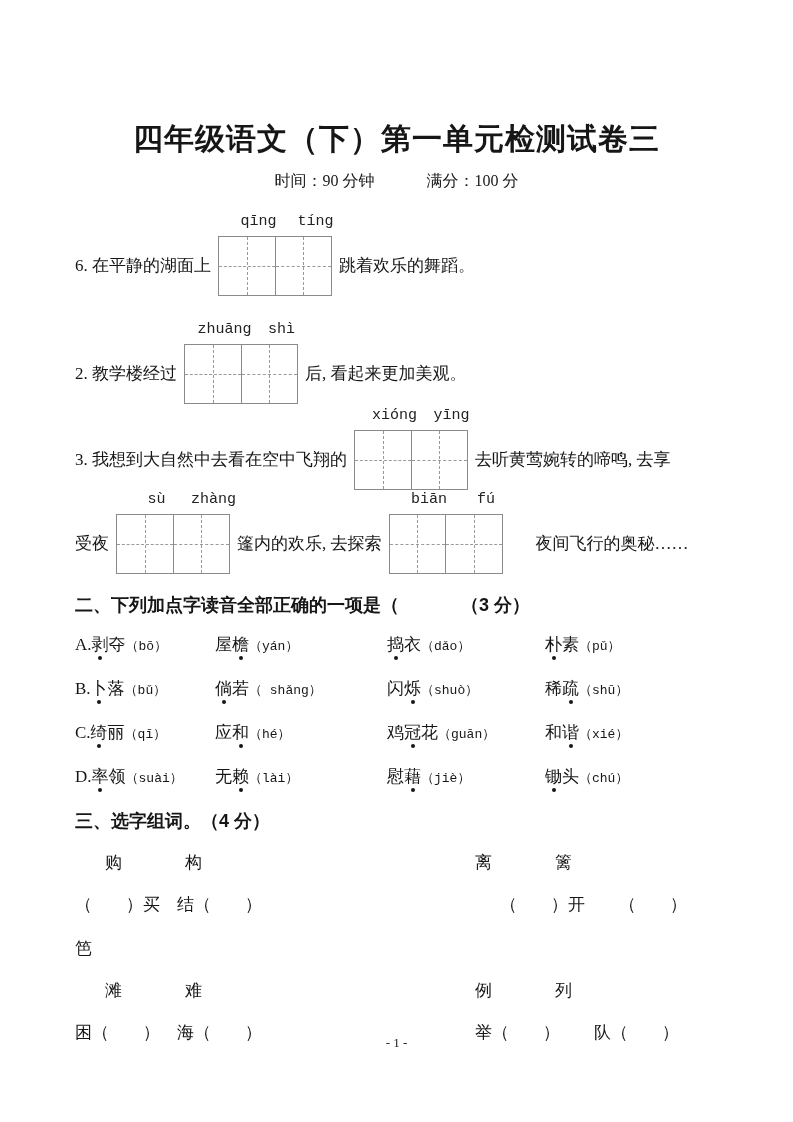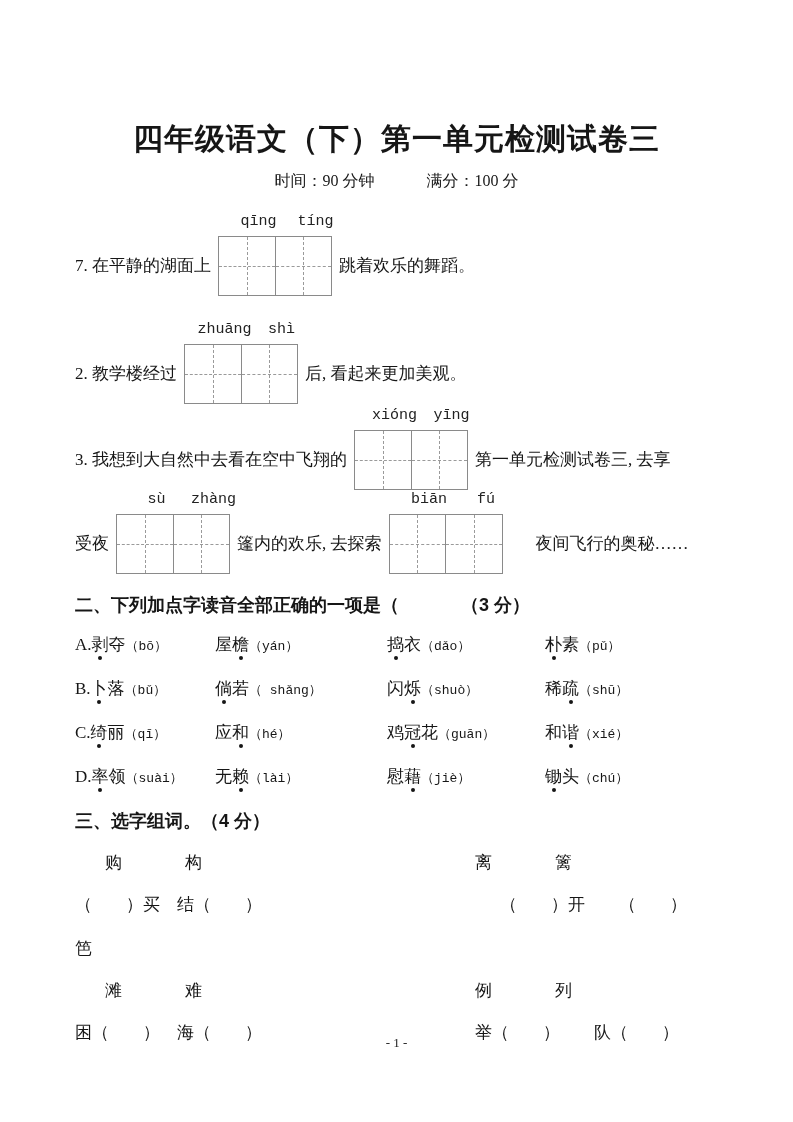--- a/index.html
+++ b/index.html
@@ -78,21 +78,21 @@
 
   <div class="meta">
     <span class="meta-inner">
       <span>时间：90 分钟</span>
       <span>满分：100 分</span>
     </span>
   </div>
 
 
   <div class="qrow row-q1">
-    <span>7. 在平静的湖面上</span>
+    <span>6. 在平静的湖面上</span>
     <span class="tzg-unit">
       <span class="tzg-py">
         <span>qīng</span>
         <span>tíng</span>
       </span>
       <span class="tzg">
           <span class="cell"></span>
           <span class="cell"></span>
         </span>
     </span>
@@ -119,21 +119,21 @@
     <span class="tzg-unit">
       <span class="tzg-py">
         <span>xióng</span>
         <span>yīng</span>
       </span>
       <span class="tzg">
           <span class="cell"></span>
           <span class="cell"></span>
         </span>
     </span>
-    <span>第一单元检测试卷三, 去享</span>
+    <span>去听黄莺婉转的啼鸣, 去享</span>
   </div>
 
   <div class="qrow row-q3b">
     <span>受夜</span>
     <span class="tzg-unit">
       <span class="tzg-py">
         <span>sù</span>
         <span>zhàng</span>
       </span>
       <span class="tzg">

